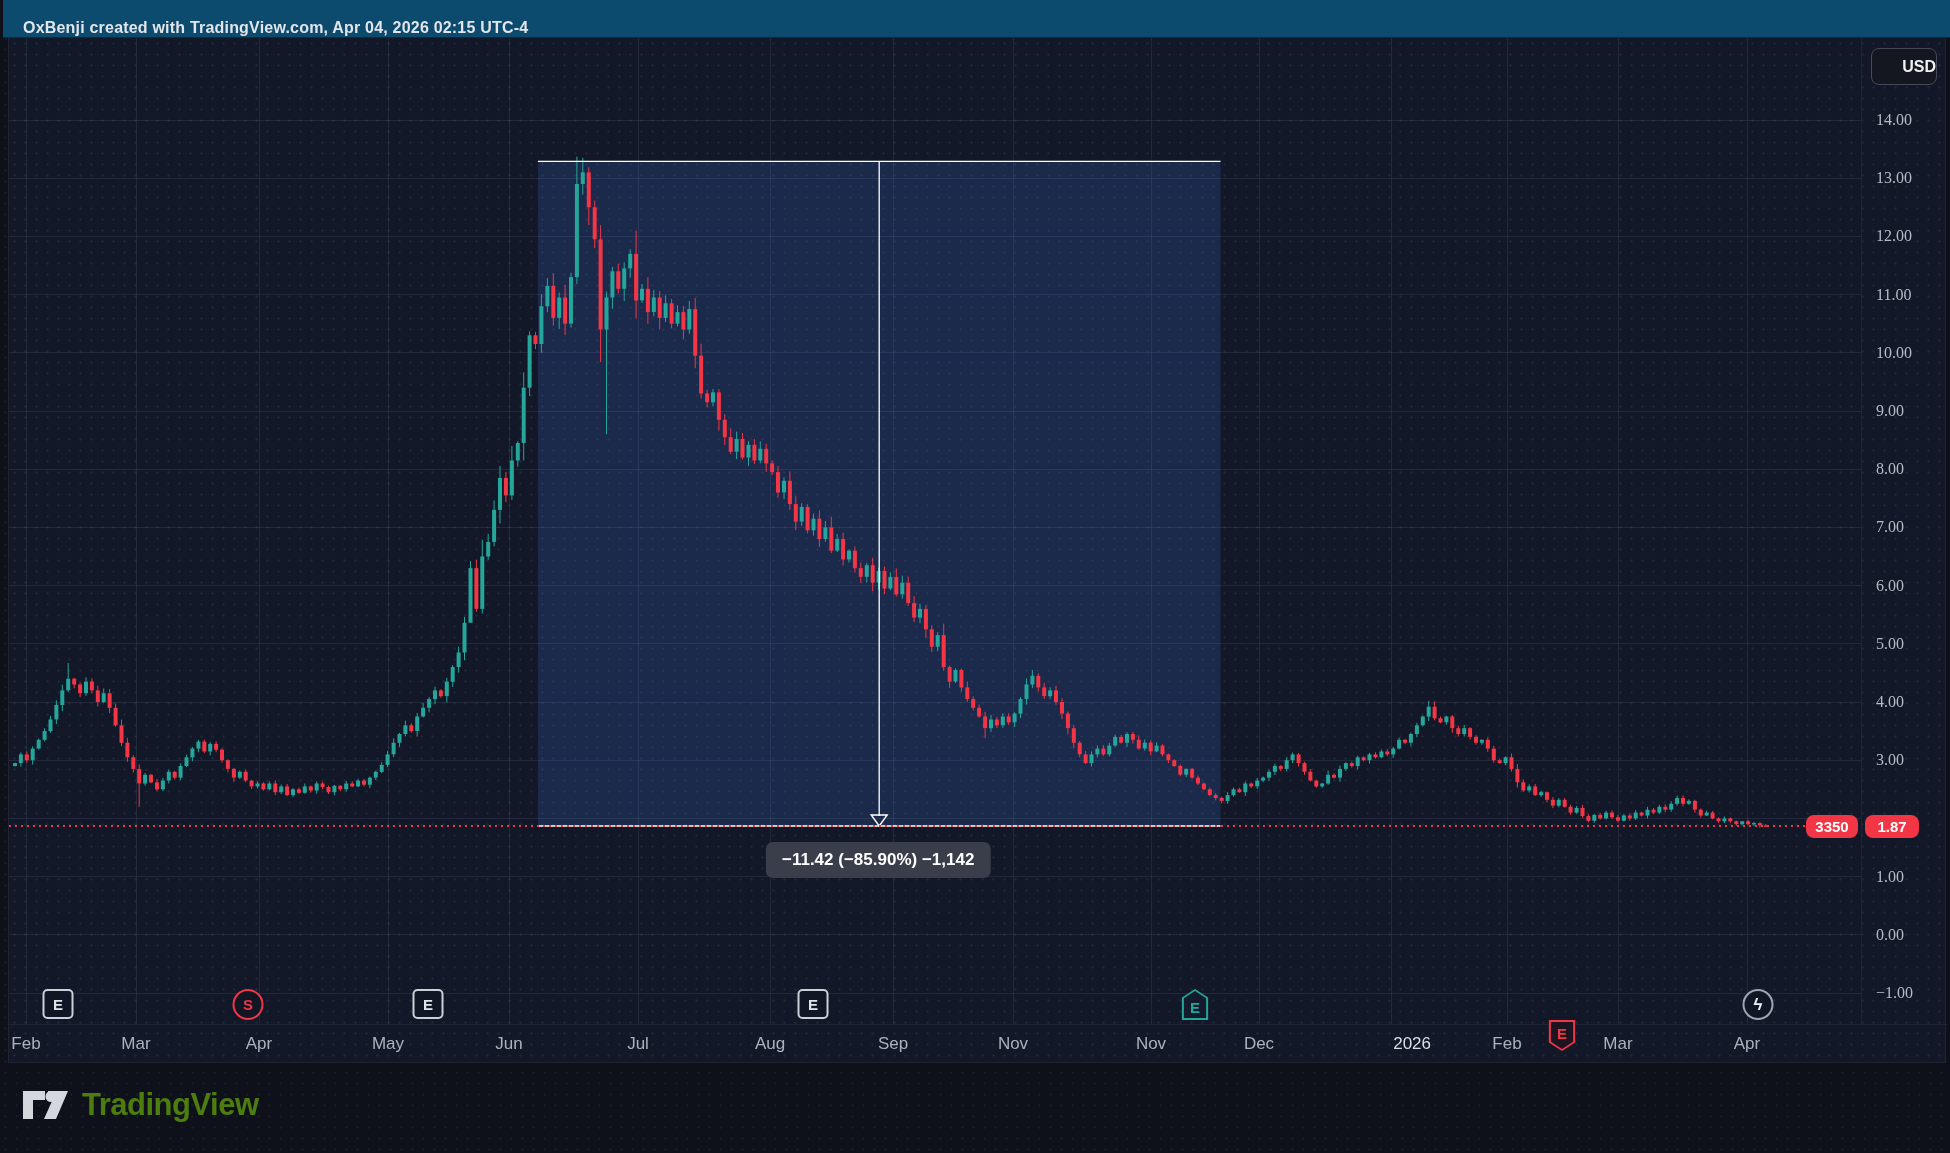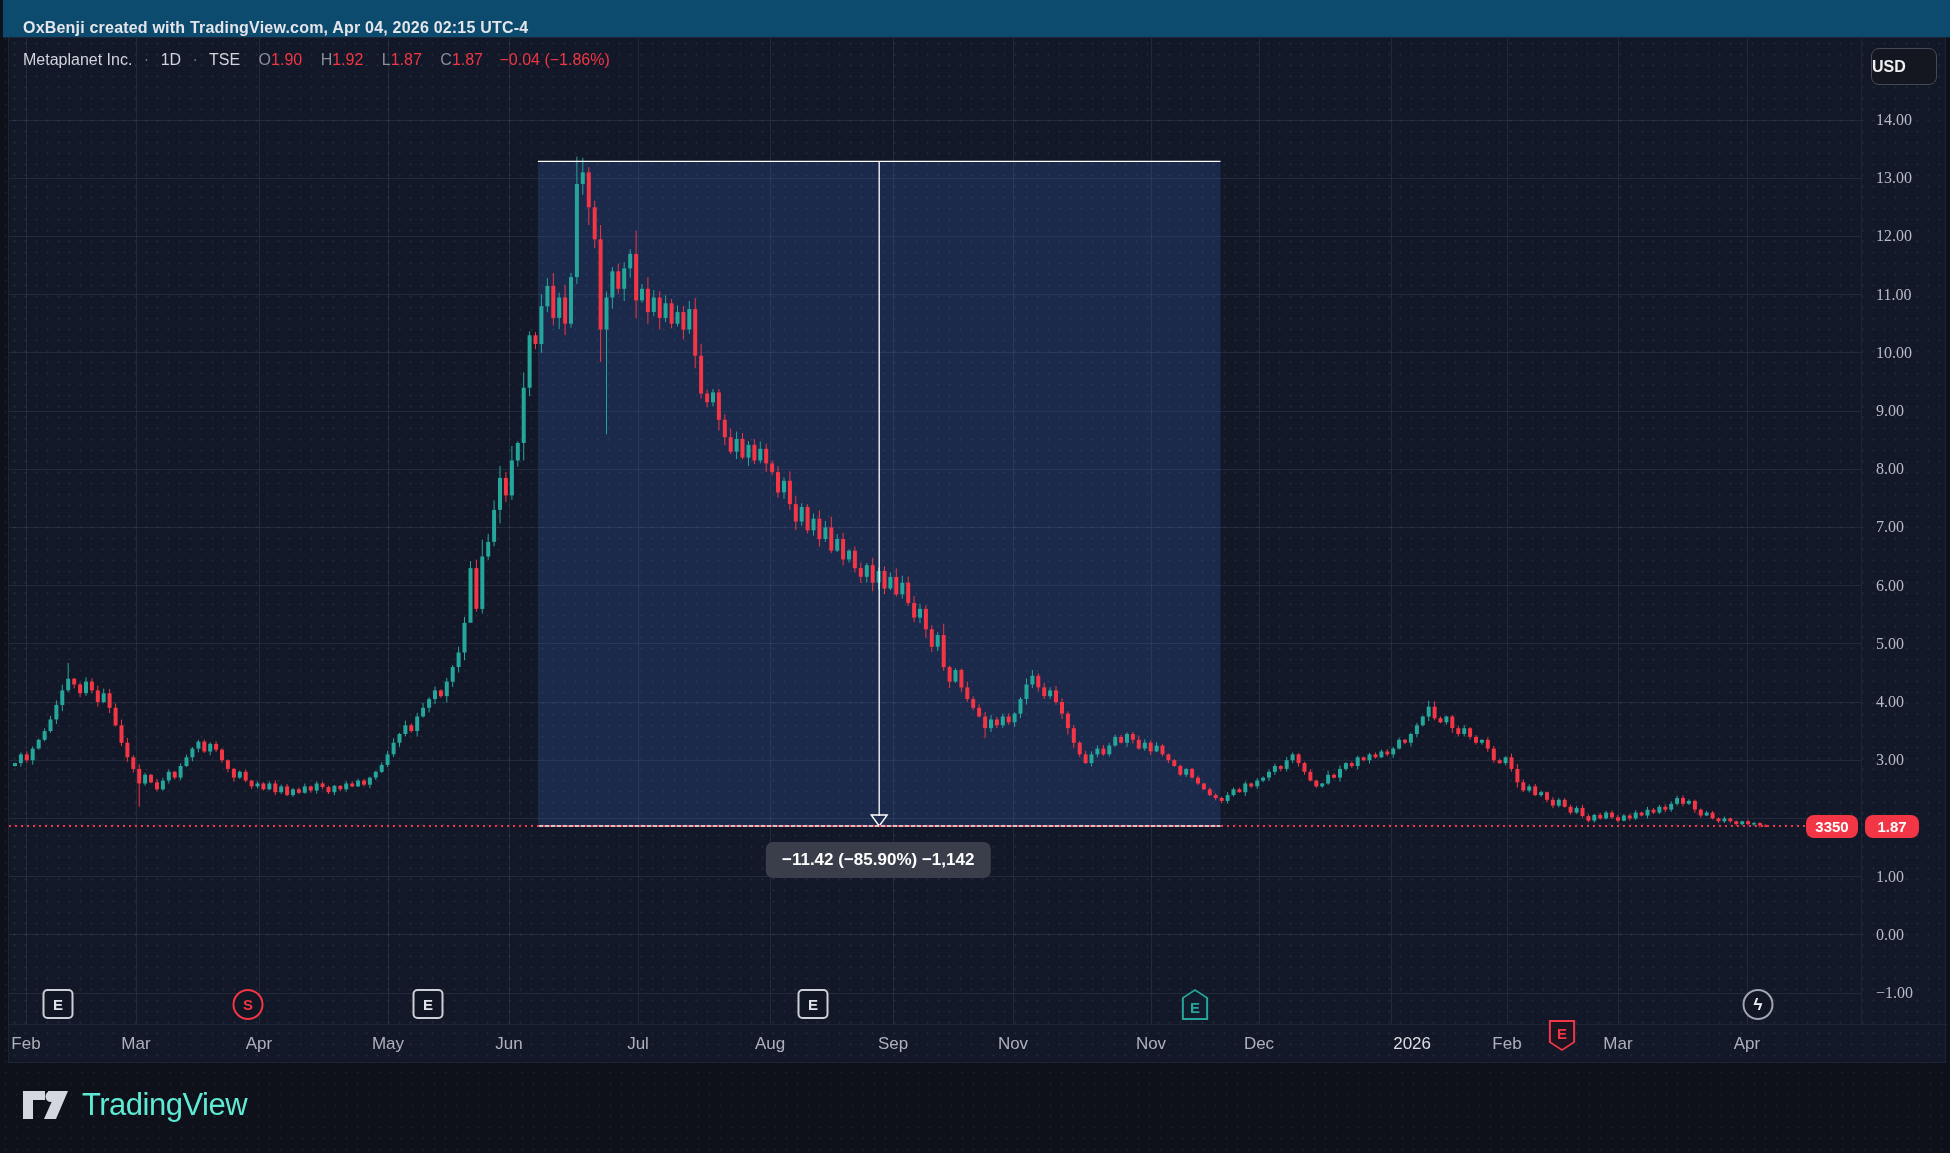--- a/index.html
+++ b/index.html
@@ -36,21 +36,21 @@
   .symbol-bar .change{color:#f23645;margin-left:12px;}
   
   .price-axis{
     position:absolute;left:1852px;top:0;width:86px;height:986px;
     border-left:1px solid #1e2433;box-sizing:border-box;
   }
   .p-tick{position:absolute;left:14px;height:20px;line-height:20px;font-size:16px;color:#b8bbc5;font-family:Liberation Serif, serif;}
   .currency-btn{
     position:absolute;right:10px;top:10px;width:64px;height:35px;
     border:1px solid #464a56;border-radius:8px;background:#14171f;
-    color:#eef0f4;font-size:16px;font-weight:bold;text-align:left;line-height:35px;
+    color:#eef0f4;font-size:16px;font-weight:bold;text-align:right;line-height:35px;
   }
   
   .time-axis{
     position:absolute;left:0;top:986px;width:1938px;height:40px;
     border-top:1px solid #1e2433;box-sizing:border-box;
   }
   .t-tick{position:absolute;top:0;width:80px;margin-left:-40px;text-align:center;line-height:38px;font-size:17px;color:#aeb1bb;}
   .t-tick.year{color:#dcdee6;text-align:right;}
   
   .price-line{position:absolute;height:2px;z-index:18;
@@ -79,21 +79,21 @@
   .evt-up .shape{clip-path:polygon(50% 0,100% 28%,100% 100%,0 100%,0 28%);background:#26a69a;}
   .evt-up .shape-in{clip-path:polygon(50% 0,100% 28%,100% 100%,0 100%,0 28%);background:#121c2c;}
   .evt-down .shape{clip-path:polygon(0 0,100% 0,100% 72%,50% 100%,0 72%);background:#f23645;}
   .evt-down .shape-in{clip-path:polygon(0 0,100% 0,100% 72%,50% 100%,0 72%);background:#1c1420;}
   .evt-clip .glyph{position:absolute;width:100%;text-align:center;top:50%;transform:translateY(-50%);}
   .evt-up .glyph{color:#26a69a;top:58%;}
   .evt-down .glyph{color:#f23645;top:42%;}
   .evt-bolt{width:27px;height:27px;border:2px solid #a0a5b1;border-radius:50%;color:#eef0f4;font-size:17px;background:rgba(18,22,35,.9);}
   
   .tv-logo{position:absolute;left:22px;top:1085px;display:flex;align-items:center;z-index:10;}
-  .tv-logo-text{color:#5eead4;font-size:31px;font-weight:normal;margin-left:12px;letter-spacing:-0.5px;}
+  .tv-logo-text{color:#4d7c0f;font-size:31px;font-weight:bold;margin-left:12px;letter-spacing:-0.5px;}
 </style>
 </head>
 <body>
 
 <div class="top-header">
   <span class="attribution">OxBenji created with TradingView.com, Apr 04, 2026 02:15 UTC-4</span>
 </div>
 
 <div class="chart-frame">
 
@@ -745,32 +745,20 @@
         <div class="evt evt-clip evt-down" style="left:1553px;top:951px;">
           <div class="shape"></div>
           <div class="shape-in"></div>
           <div class="glyph">E</div>
         </div>
         <div class="evt evt-bolt" style="left:1749px;top:951px;">ϟ</div>
       </div>
     <div id="price-line" class="price-line" style="top: 787px; left: 0px; width: 1797px;"></div>
   </div>
 
-  <div class="symbol-bar">
-    <span>Metaplanet Inc.</span>
-    <span class="sep">·</span>
-    <span>1D</span>
-    <span class="sep">·</span>
-    <span>TSE</span>
-    <span class="ohlc-letter">O</span><span class="val-red">1.90</span>
-    <span class="ohlc-letter">H</span><span class="val-red">1.92</span>
-    <span class="ohlc-letter">L</span><span class="val-red">1.87</span>
-    <span class="ohlc-letter">C</span><span class="val-red">1.87</span>
-    <span class="change">−0.04 (−1.86%)</span>
-  </div>
 
   <div class="price-axis">
     <div class="currency-btn">USD</div>
     <div id="price-ticks">
         <div class="p-tick" style="top:72.0px">14.00</div>
         <div class="p-tick" style="top:130.2px">13.00</div>
         <div class="p-tick" style="top:188.4px">12.00</div>
         <div class="p-tick" style="top:246.6px">11.00</div>
         <div class="p-tick" style="top:304.8px">10.00</div>
         <div class="p-tick" style="top:363.0px">9.00</div>

